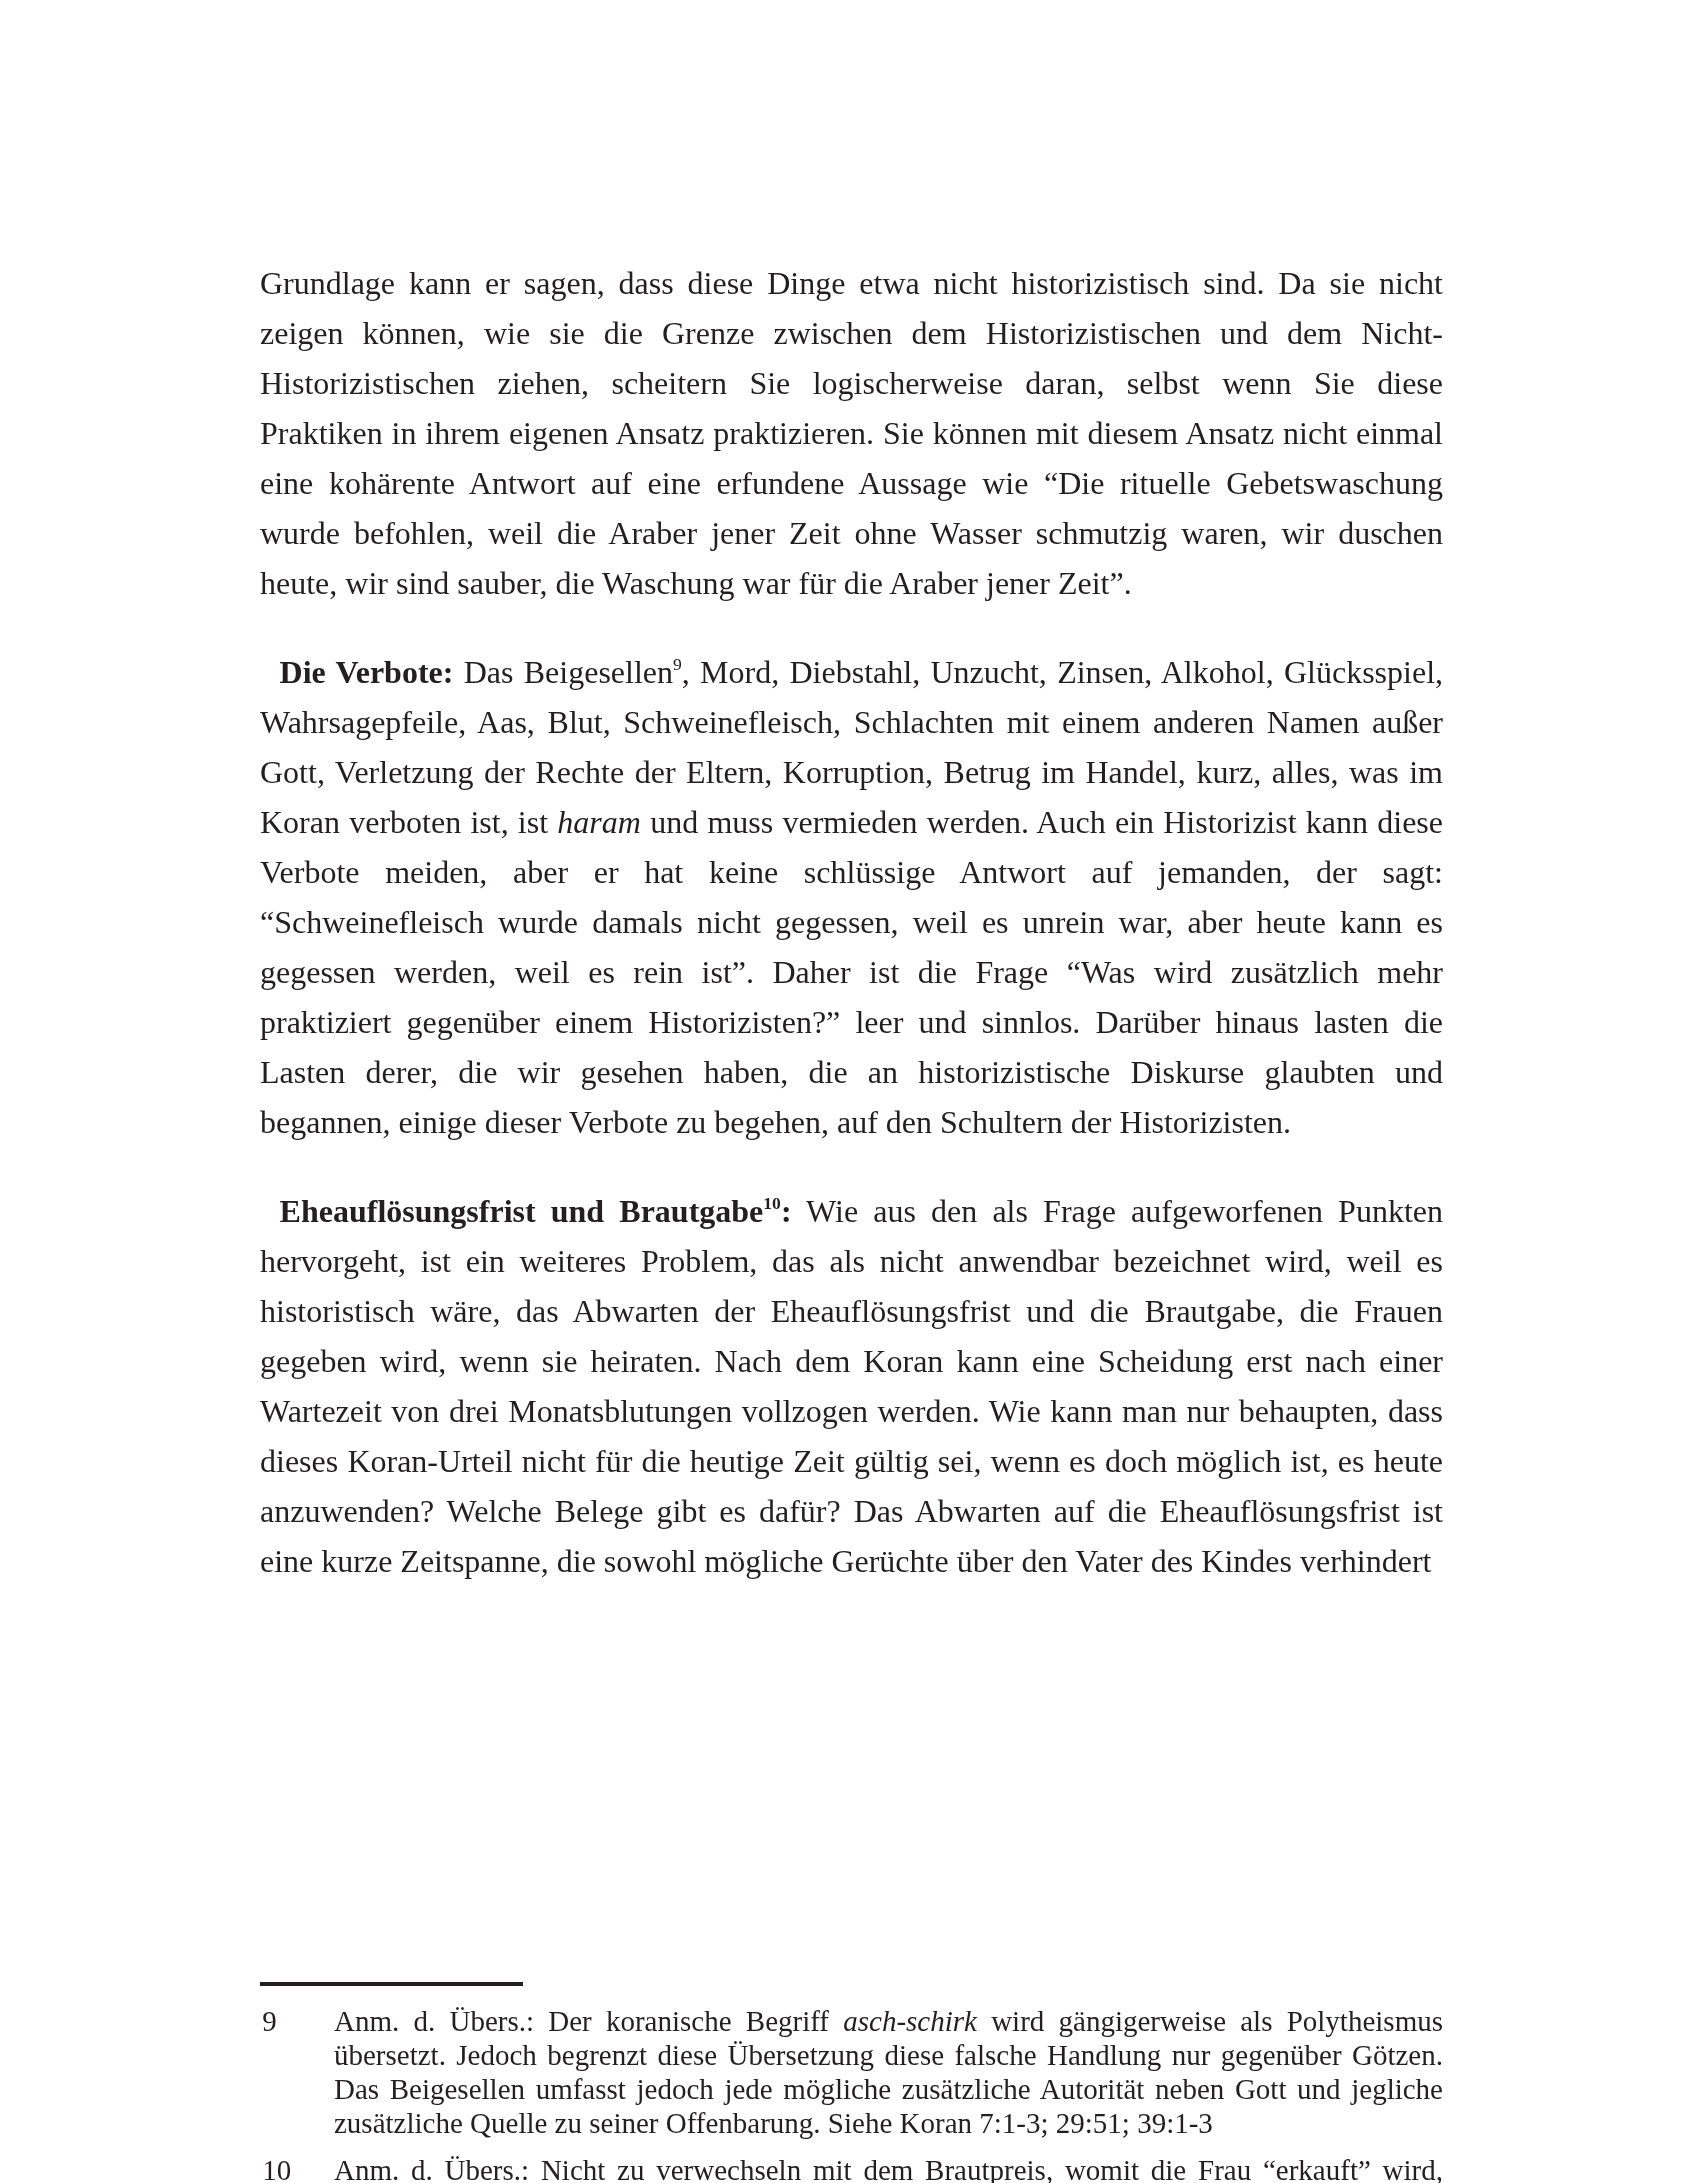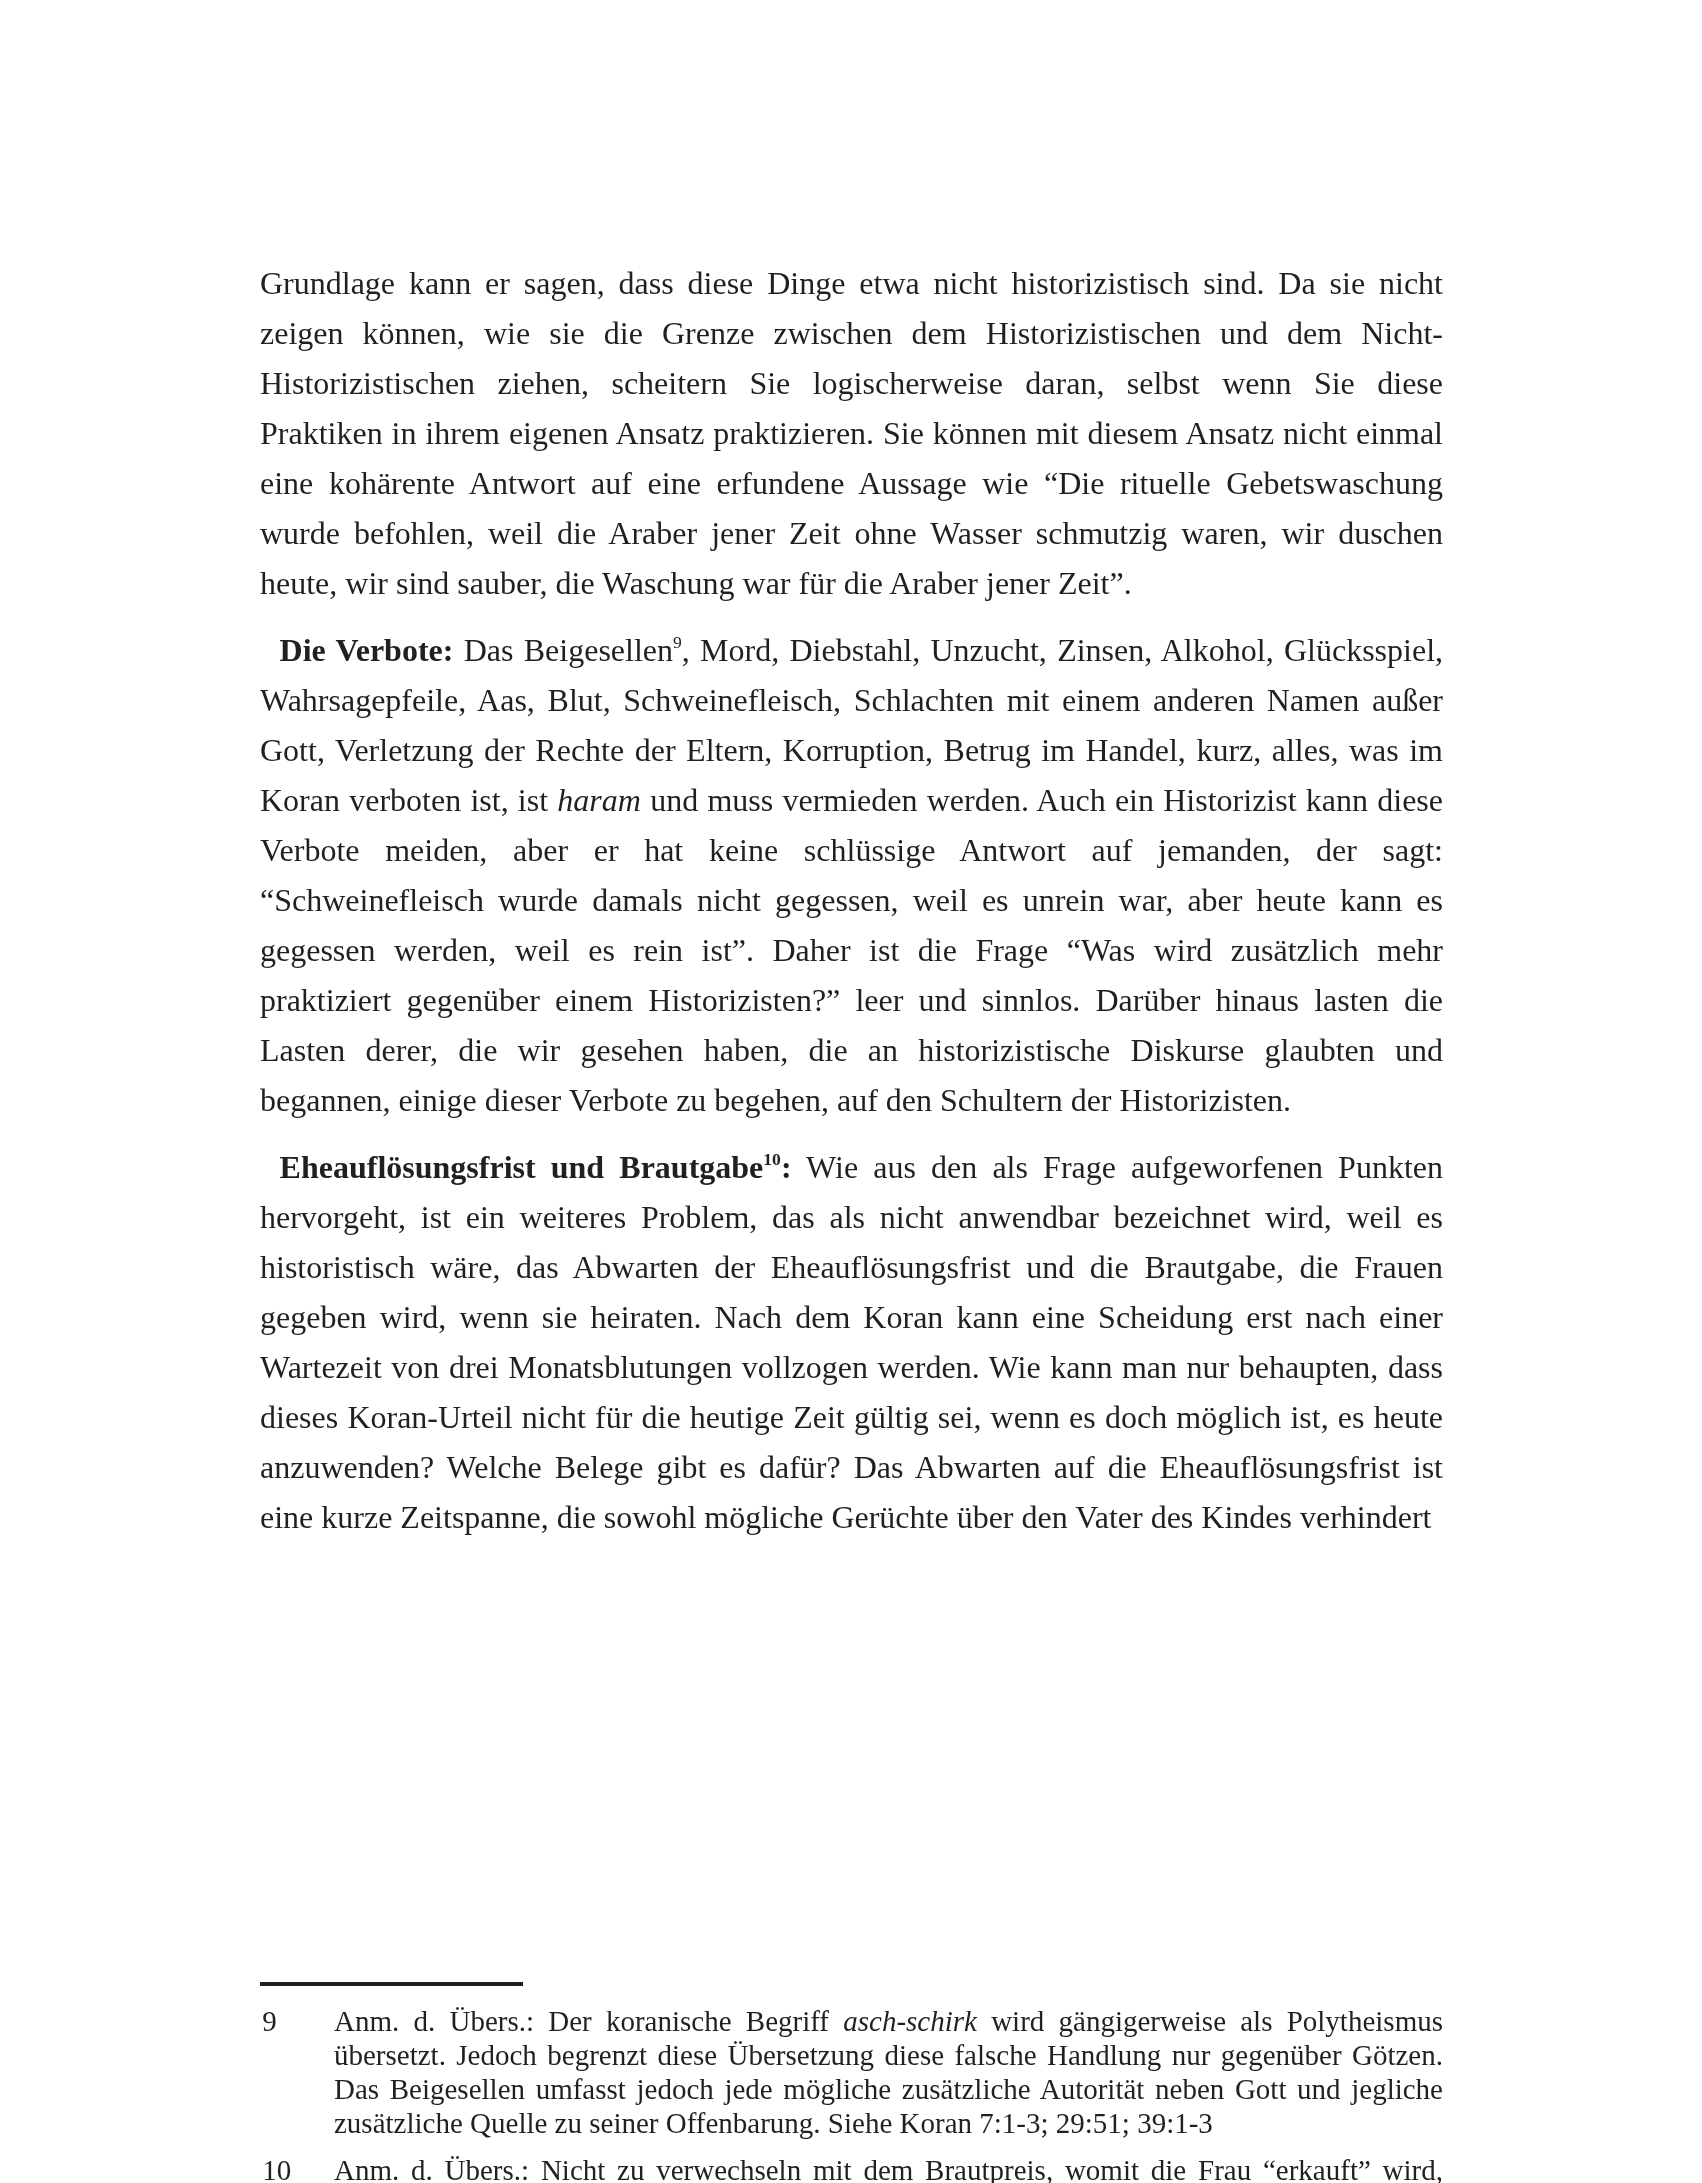--- a/index.html
+++ b/index.html
@@ -38,21 +38,21 @@
       width: 1183px;
     }
     .para {
       margin: 0;
       font-size: 32px;
       line-height: 50px;
       text-align: justify;
       hyphens: manual;
     }
     .para + .para {
-      margin-top: 17px;
+      margin-top: 39px;
     }
     .para.indent {
       text-indent: 19.6px;
     }
     .para b {
       font-weight: bold;
     }
     .para i {
       font-style: italic;
     }

